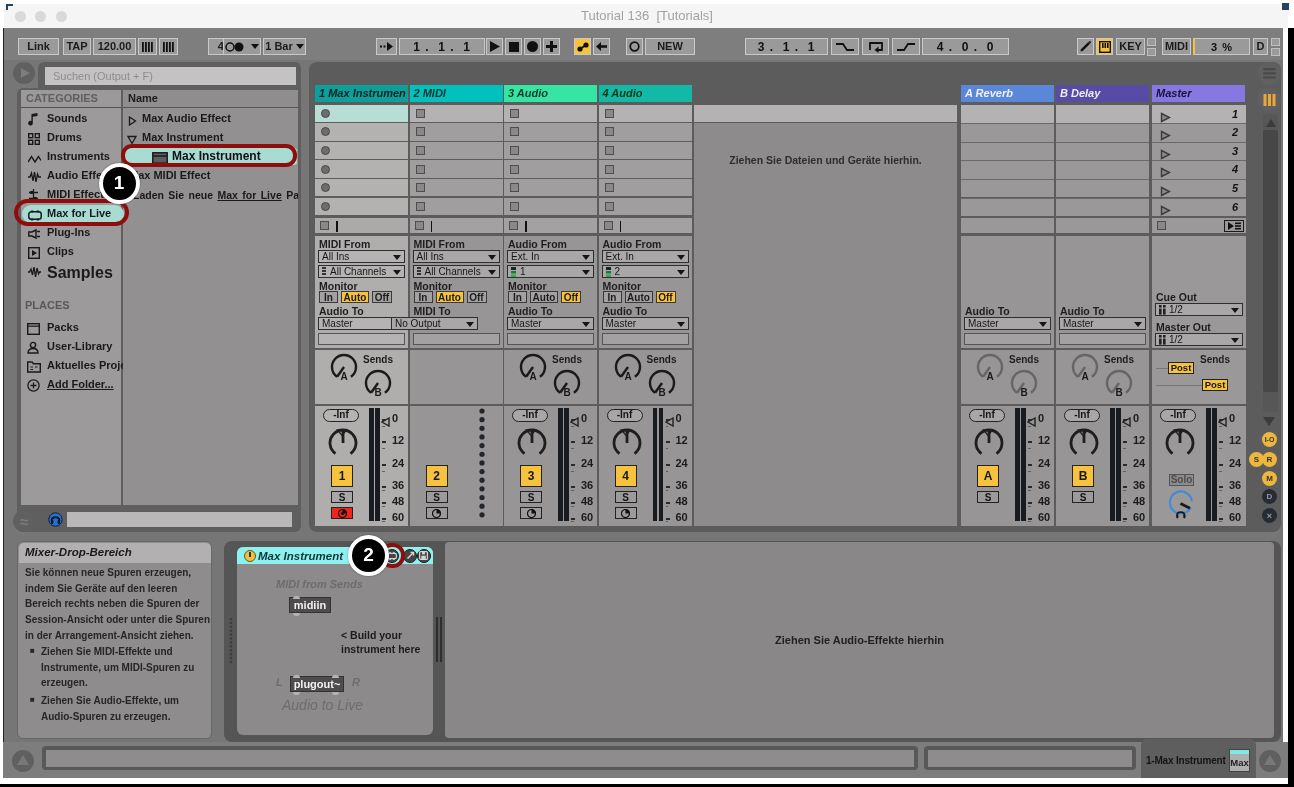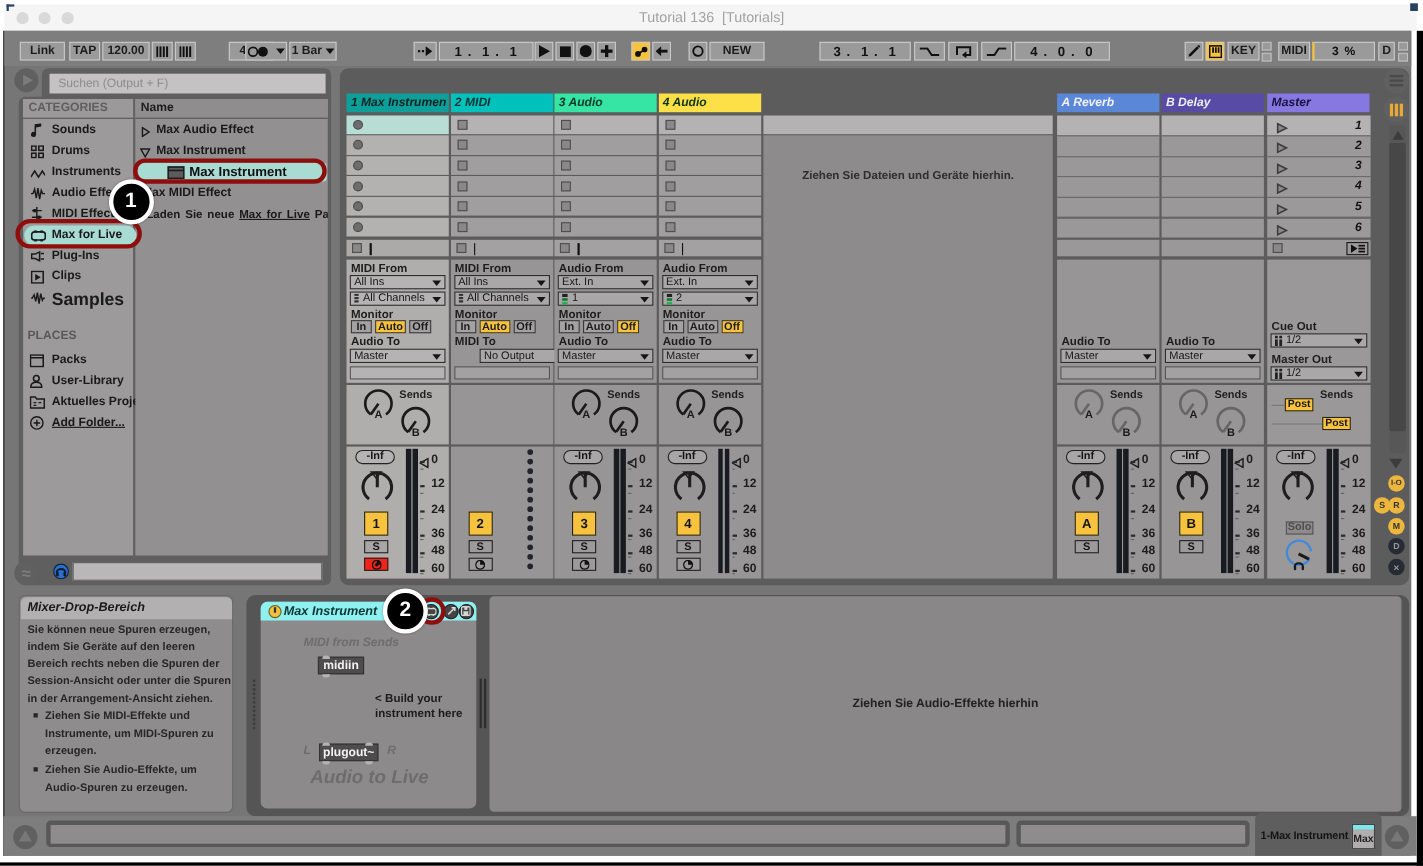--- a/index.html
+++ b/index.html
@@ -251,21 +251,21 @@
       <circle cx="7.5" cy="7.5" r="6.7" fill="#2a6fd0" stroke="#123" stroke-width="1"></circle>
       <path d="M3.5 9 C3.5 4 11.5 4 11.5 9" fill="none" stroke="#0a1a2a" stroke-width="1.8"></path>
       <rect x="3" y="8" width="2.4" height="4" rx="1" fill="#0a1a2a"></rect>
       <rect x="9.6" y="8" width="2.4" height="4" rx="1" fill="#0a1a2a"></rect>
     </svg></div>
 <div class="abs" style="left:66px;top:511px;width:227px;height:17px;background:#b9b7b7;border:1px solid #5e5e5e;"></div>
 <div class="abs" style="left:309px;top:62px;width:972px;height:470px;background:#5c5c5c;border-radius:8px;"></div>
 <div class="abs" style="left:315px;top:85px;width:93px;height:17px;background:#0f9f9a;color:#0b2423;font-size:11px;font-weight:bold;font-style:italic;line-height:17px;padding-left:4px;white-space:nowrap;overflow:hidden;">1 Max Instrumen</div>
 <div class="abs" style="left:409.5px;top:85px;width:93px;height:17px;background:#00c1bb;color:#043434;font-size:11px;font-weight:bold;font-style:italic;line-height:17px;padding-left:4px;white-space:nowrap;overflow:hidden;">2 MIDI</div>
 <div class="abs" style="left:504px;top:85px;width:93px;height:17px;background:#36e4a4;color:#0b3a28;font-size:11px;font-weight:bold;font-style:italic;line-height:17px;padding-left:4px;white-space:nowrap;overflow:hidden;">3 Audio</div>
-<div class="abs" style="left:598.5px;top:85px;width:93px;height:17px;background:#fde047;color:#0e3612;font-size:11px;font-weight:bold;font-style:italic;line-height:17px;padding-left:4px;white-space:nowrap;overflow:hidden;">4 Audio</div>
+<div class="abs" style="left:598.5px;top:85px;width:93px;height:17px;background:#14b8a6;color:#0e3612;font-size:11px;font-weight:bold;font-style:italic;line-height:17px;padding-left:4px;white-space:nowrap;overflow:hidden;">4 Audio</div>
 <div class="abs" style="left:961px;top:85px;width:93px;height:17px;background:#5b87d9;color:#f0f0f5;font-size:11px;font-weight:bold;font-style:italic;line-height:17px;padding-left:4px;white-space:nowrap;overflow:hidden;">A Reverb</div>
 <div class="abs" style="left:1056px;top:85px;width:93px;height:17px;background:#584ba5;color:#eeeef8;font-size:11px;font-weight:bold;font-style:italic;line-height:17px;padding-left:4px;white-space:nowrap;overflow:hidden;">B Delay</div>
 <div class="abs" style="left:1152px;top:85px;width:93px;height:17px;background:#8678e0;color:#19123f;font-size:11px;font-weight:bold;font-style:italic;line-height:17px;padding-left:4px;white-space:nowrap;overflow:hidden;">Master</div>
 <div class="abs" style="left:315px;top:104.5px;width:93px;height:17.6px;background:#b7ddd5;"></div>
 <div class="abs" style="left:321px;top:108.7px;width:9px;height:9px;border-radius:50%;background:#6e6c6c;border:1.5px solid #4a4a4a;"></div>
 <div class="abs" style="left:409.5px;top:104.5px;width:93px;height:17.6px;background:#b4b2b2;"></div>
 <div class="sq" style="left:415.5px;top:108.7px;"></div>
 <div class="abs" style="left:504px;top:104.5px;width:93px;height:17.6px;background:#b4b2b2;"></div>
 <div class="sq" style="left:510px;top:108.7px;"></div>
 <div class="abs" style="left:598.5px;top:104.5px;width:93px;height:17.6px;background:#b4b2b2;"></div>
@@ -400,21 +400,21 @@
 <div class="dd" style="left:412.5px;top:265px;width:87px;background:#a9a7a7;"><svg width="5" height="10" viewBox="0 0 5 10" style="margin-right:3px;">
       <rect x="0" y="0" width="4" height="2" fill="#333"></rect>
       <rect x="0" y="3" width="4" height="2" fill="#333"></rect>
       <rect x="0" y="6" width="4" height="2" fill="#333"></rect>
     </svg>All Channels<span class="arr"></span></div>
 <div class="lbl" style="left:413.5px;top:280px;">Monitor</div>
 <div class="mon " style="left:413.5px;top:291px;width:19px;">In</div>
 <div class="mon yel" style="left:435.5px;top:291px;width:28px;">Auto</div>
 <div class="mon " style="left:466.5px;top:291px;width:20px;">Off</div>
 <div class="lbl" style="left:413.5px;top:305px;">MIDI To</div>
-<div class="dd" style="left:436px;top:317px;width:87px;background:#a9a7a7;">No Output<span class="arr"></span></div>
+<div class="dd" style="left:391px;top:317px;width:87px;background:#a9a7a7;">No Output<span class="arr"></span></div>
 <div class="abs" style="left:412.5px;top:333px;width:87px;height:12px;background:#a3a1a1;border:1px solid #555;"></div>
 <div class="abs" style="left:504px;top:236px;width:93px;height:112px;background:#979595;"></div>
 <div class="lbl" style="left:508px;top:238px;">Audio From</div>
 <div class="dd" style="left:507px;top:250px;width:87px;background:#a9a7a7;">Ext. In<span class="arr"></span></div>
 <div class="dd" style="left:507px;top:265px;width:87px;background:#a9a7a7;"><svg width="6" height="10" viewBox="0 0 6 10" style="margin-right:3px;">
       <rect x="0" y="0" width="5" height="3" fill="#222"></rect>
       <rect x="0" y="4" width="5" height="2.5" fill="#1a7a3a"></rect>
       <rect x="0" y="7.5" width="5" height="2.5" fill="#24b14d"></rect>
     </svg>1<span class="arr"></span></div>
 <div class="lbl" style="left:508px;top:280px;">Monitor</div>
@@ -880,21 +880,21 @@
 <div class="abs" style="left:293px;top:595.5px;width:7px;height:3px;border-radius:3px 3px 0 0;background:#b5b3b3;"></div>
 <div class="abs" style="left:293px;top:612.5px;width:7px;height:3px;border-radius:0 0 3px 3px;background:#b5b3b3;"></div>
 <div class="abs" style="left:341px;top:629px;font-size:10.5px;font-weight:bold;color:#1c1c1c;line-height:13.5px;">&lt; Build your<br>instrument here</div>
 <div class="abs" style="left:276px;top:676px;font-size:11px;font-weight:bold;font-style:italic;color:#6e6c6c;">L</div>
 <div class="abs" style="left:290px;top:676px;width:54px;height:16px;background:#4e4c4c;border:1px solid #333;color:#f2f2f2;font-size:11px;font-weight:bold;text-align:center;line-height:15px;">plugout~</div>
 <div class="abs" style="left:293px;top:674.5px;width:7px;height:3px;border-radius:3px 3px 0 0;background:#b5b3b3;"></div>
 <div class="abs" style="left:293px;top:691.5px;width:7px;height:3px;border-radius:0 0 3px 3px;background:#b5b3b3;"></div>
 <div class="abs" style="left:332px;top:674.5px;width:7px;height:3px;border-radius:3px 3px 0 0;background:#b5b3b3;"></div>
 <div class="abs" style="left:332px;top:691.5px;width:7px;height:3px;border-radius:0 0 3px 3px;background:#b5b3b3;"></div>
 <div class="abs" style="left:352px;top:676px;font-size:11px;font-weight:bold;font-style:italic;color:#6e6c6c;">R</div>
-<div class="abs" style="left:282px;top:697px;font-size:17px;font-weight:bold;font-style:italic;color:#6e6c6c;text-align:right;">Audio to Live</div>
+<div class="abs" style="left:282px;top:697px;font-size:14px;font-weight:normal;font-style:italic;color:#6e6c6c;text-align:right;">Audio to Live</div>
 <div class="abs" style="left:436px;top:617px;width:2.4px;height:45px;background:#2e2e2e;"></div>
 <div class="abs" style="left:440px;top:617px;width:2.4px;height:45px;background:#2e2e2e;"></div>
 <div class="abs" style="left:445px;top:542px;width:829px;height:196px;background:#898787;border-radius:4px;"></div>
 <div class="abs" style="left:445px;top:634px;width:829px;text-align:center;font-size:11px;font-weight:bold;color:#222;">Ziehen Sie Audio-Effekte hierhin</div>
 <div class="abs" style="left:3px;top:742px;width:1285px;height:36px;background:#7d7d7d;"></div>
 <div class="circ" style="left:12px;top:750px;width:22px;height:22px;"></div>
 <div class="abs" style="left:17px;top:755px;width:0;height:0;border-left:6px solid transparent;border-right:6px solid transparent;border-bottom:10px solid #787878;"></div>
 <div class="abs" style="left:42px;top:746px;width:876px;height:24px;background:#585858;border-radius:4px;"></div>
 <div class="abs" style="left:46px;top:750px;width:868px;height:17px;background:#8e8c8c;"></div>
 <div class="abs" style="left:924px;top:746px;width:212px;height:24px;background:#585858;border-radius:4px;"></div>

